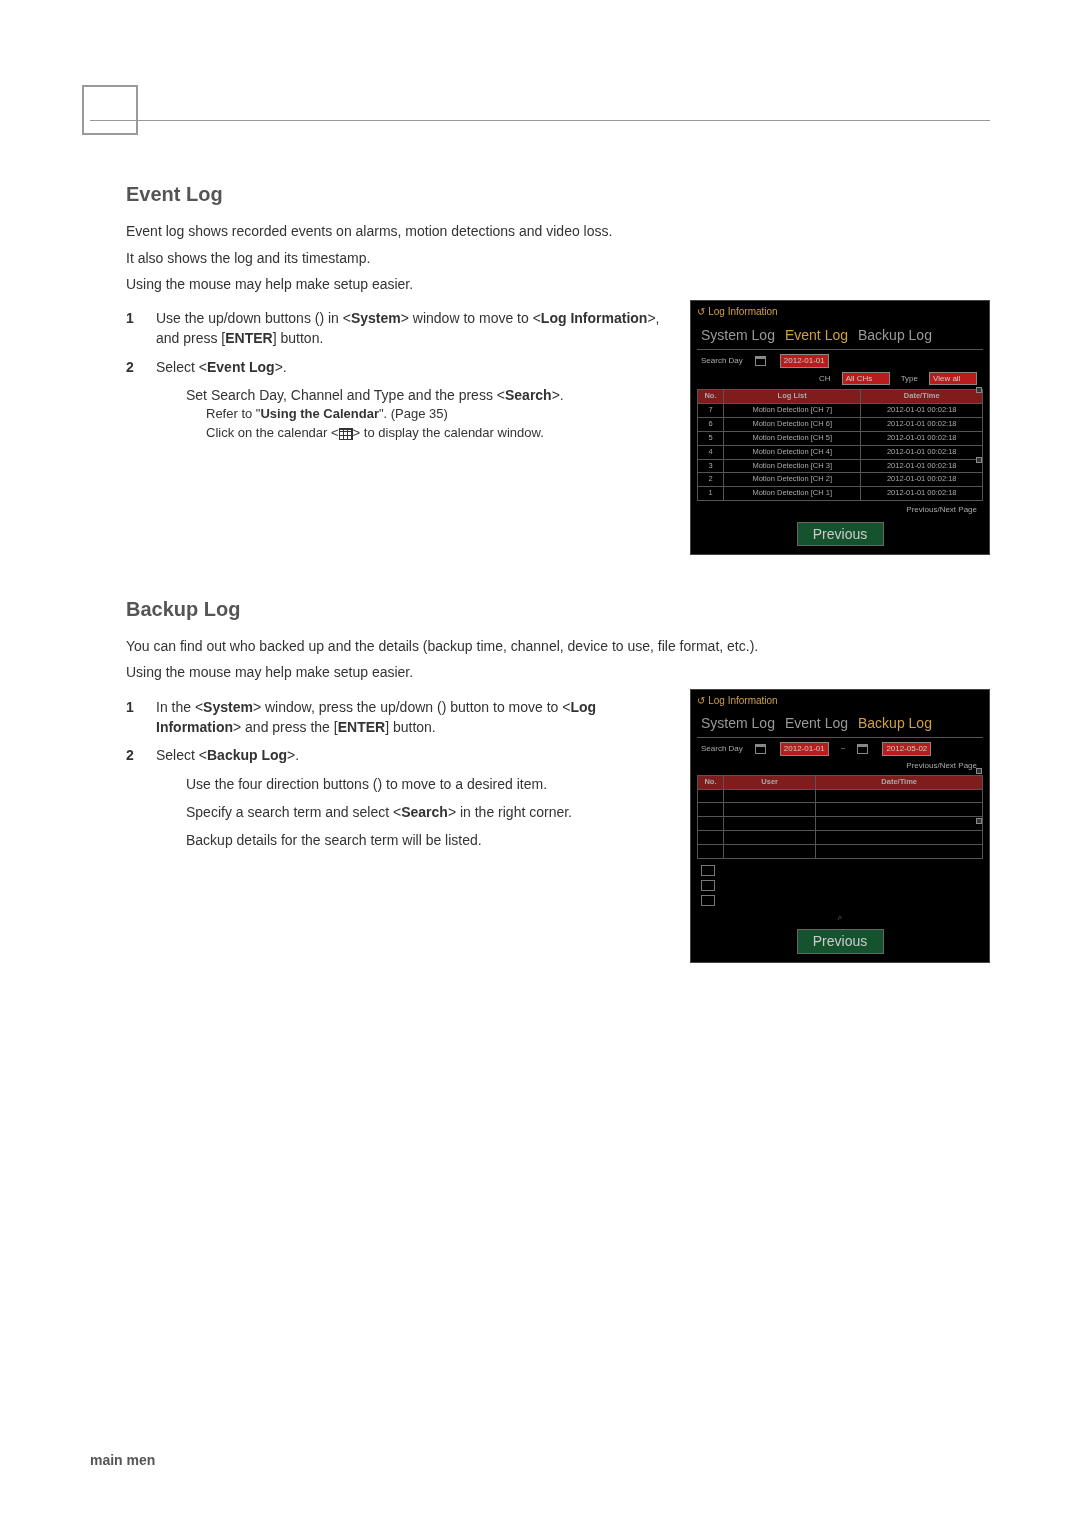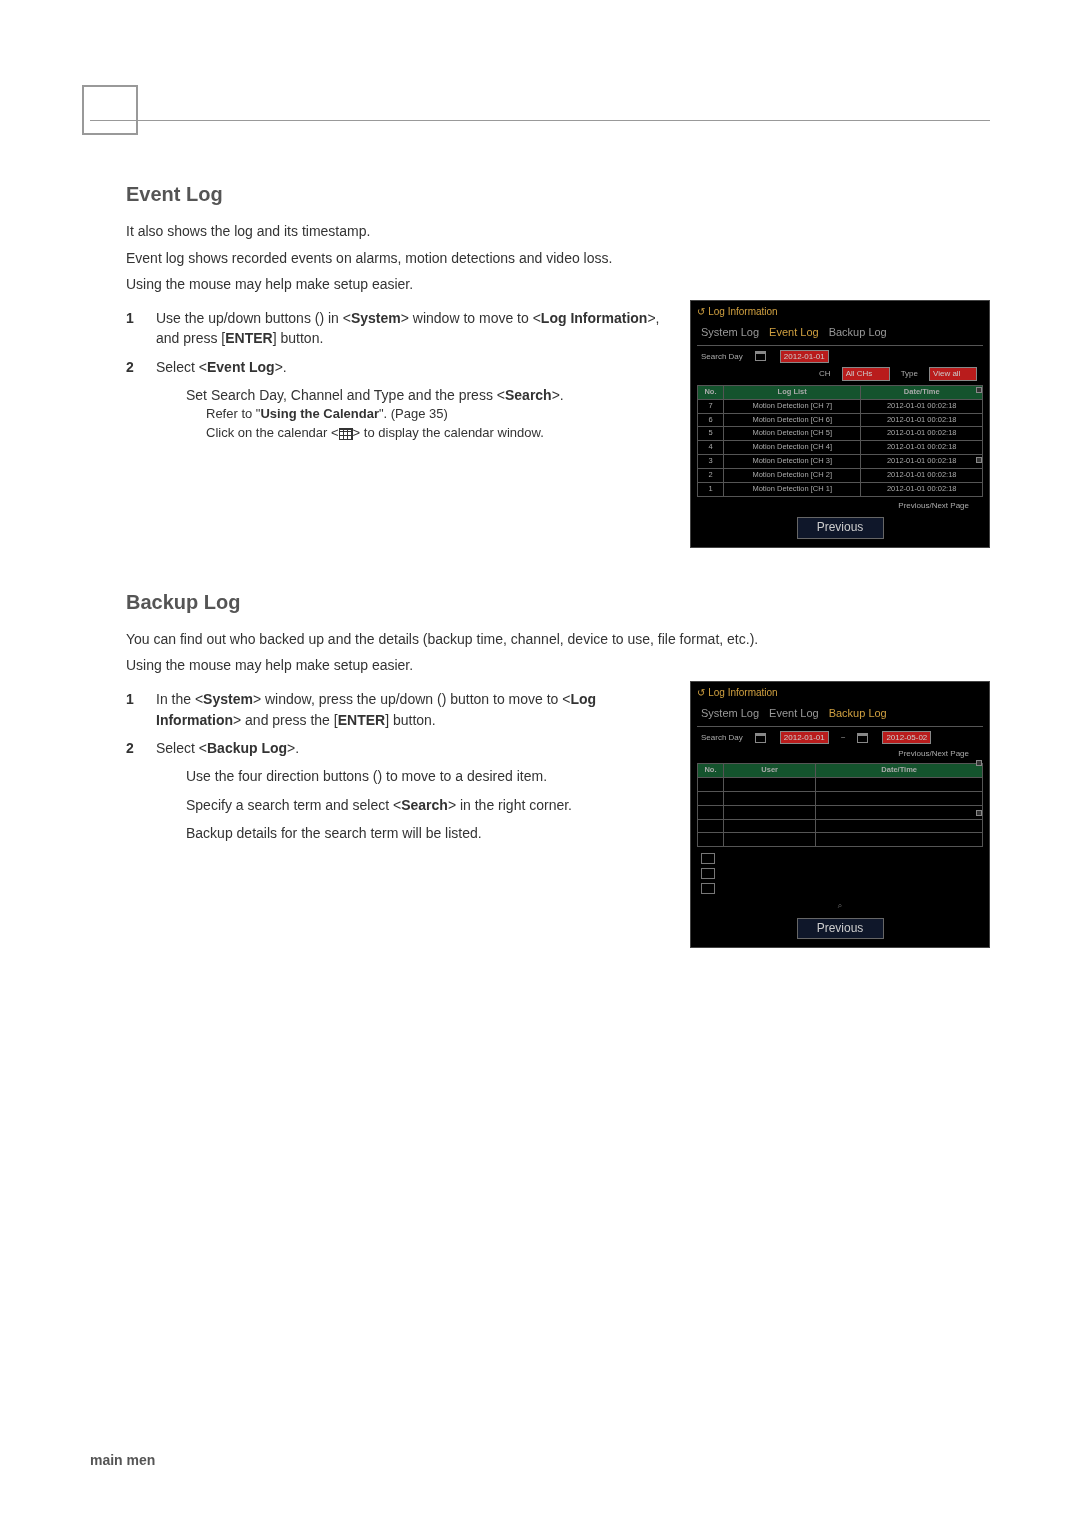--- a/index.html
+++ b/index.html
@@ -61,53 +61,53 @@
     width: 300px;
     background: #000;
     border: 1px solid #444;
     color: #ccc;
     font-size: 8px;
     padding: 4px 6px 6px 6px;
     position: relative;
   }
   .dvr .title { color: #d0a040; font-size: 10px; margin-bottom: 3px; }
   .dvr .title::before { content: "↺ "; color: #d0a040; }
-  .dvr .tabs { display: flex; gap: 10px; border-bottom: 1px solid #555; padding: 2px 4px 4px 4px; font-size: 11px; }
+  .dvr .tabs { display: flex; gap: 10px; border-bottom: 1px solid #555; padding: 2px 4px 4px 4px; font-size: 14px; }
   .dvr .tab { color: #999; }
   .dvr .tab.active { color: #d0a040; }
   .dvr .row { display: flex; align-items: center; gap: 12px; margin: 4px; }
   .dvr .lbl { color: #aaa; }
   .dvr .field { border: 1px solid #888; background: #b91c1c; padding: 0 3px; color: #ccc; min-width: 48px; display: inline-block; }
   .dvr .small-cal { display:inline-block; width:11px; height:10px; border:1px solid #888; margin-right:2px;
      background: linear-gradient(#888 2px, transparent 2px); }
   .dvr table { width: 100%; border-collapse: collapse; margin-top: 2px; }
   .dvr th, .dvr td { border: 1px solid #555; padding: 1px 3px; color: #aaa; font-size: 7.5px; text-align: center; }
-  .dvr th { background: #14532d; }
-  .dvr .rtxt { text-align: right; color: #aaa; font-size: 8px; margin: 3px 14px; }
+  .dvr th { background: #7f1d1d; }
+  .dvr .rtxt { text-align: right; color: #aaa; font-size: 8px; margin: 3px 6px; }
   .dvr .prev-btn {
     display: block; width: 87px; margin: 6px auto 2px auto;
-    text-align: center; border: 1px solid #666; background: #0f172a;
-    font-size: 12px; color: #ccc; padding: 1px 0;
+    text-align: center; border: 1px solid #666; background: #14532d;
+    font-size: 14px; color: #ccc; padding: 1px 0;
   }
   .dvr .scroll-mark {
     position: absolute; right: 7px;
     width: 6px; height: 6px; border: 1px solid #888; background: #333;
   }
 
   .footer { position: absolute; bottom: 60px; left: 90px; color: #555; font-weight: bold; }
 </style>
 </head>
 <body>
 
 <div class="page">
   <div class="top-rule"></div>
 
   <div class="section-h">Event Log</div>
+  <div class="para">Event log shows recorded events on alarms, motion detections and video loss.</div>
   <div class="para">It also shows the log and its timestamp.</div>
-  <div class="para">Event log shows recorded events on alarms, motion detections and video loss.</div>
   <div class="para">Using the mouse may help make setup easier.</div>
 
   <div class="cols">
     <div class="left">
       <div class="steps">
         <div class="step">
           <div class="num">1</div>
           <div class="body">
             <span>Use the up/down buttons (</span><span>) in &lt;</span><span class="b">System</span><span>&gt; window to move to &lt;</span><span class="b">Log Information</span><span>&gt;, and press [</span><span class="b">ENTER</span><span>] button.</span>
           </div>

